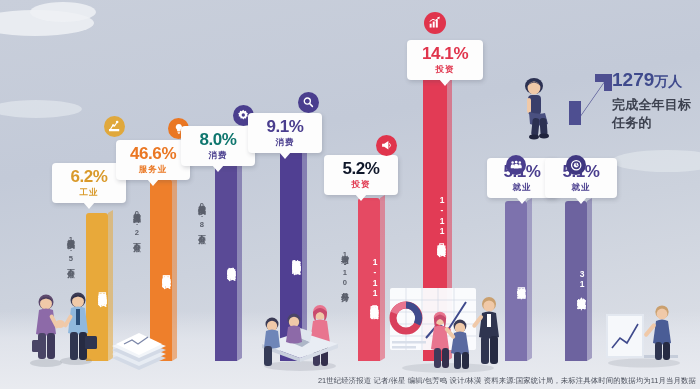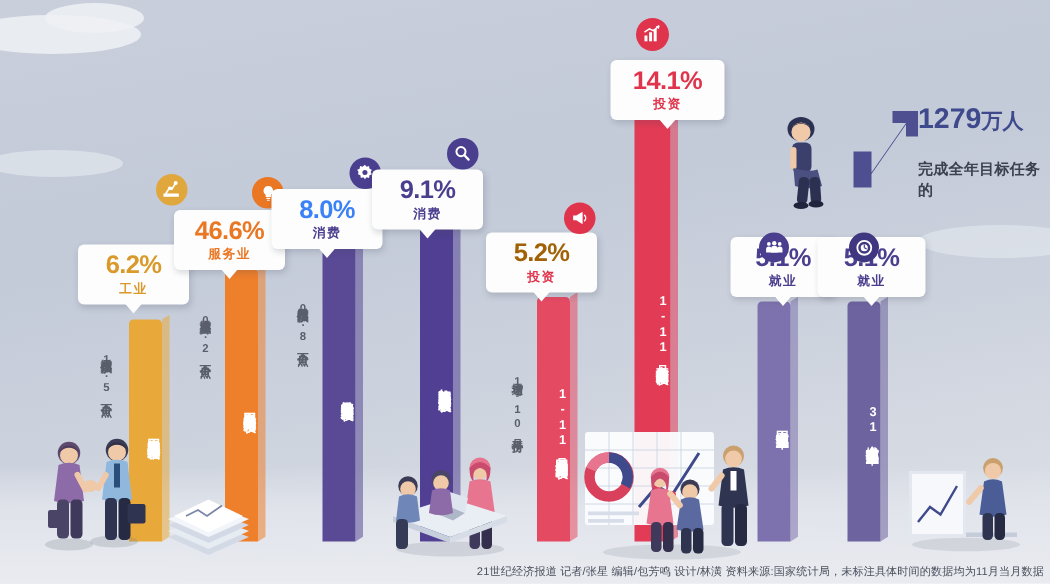--- a/index.html
+++ b/index.html
@@ -76,21 +76,21 @@
     display:flex; align-items:center; justify-content:center;
     color:#fff;
   }
   .ricon svg { display:block; }
 
   
   .highlight { position:absolute; }
   .hl-l1 { font-size:8.6px; color:#3d4250; font-weight:bold; letter-spacing:.2px; }
   .hl-l2 { font-size:19px; color:#3f4a8c; font-weight:bold; line-height:1.05; letter-spacing:-.5px; }
   .hl-l2 span { font-size:14px; letter-spacing:0; }
-  .hl-l3 { font-size:10px; color:#3d4250; font-weight:bold; margin-top:16px; letter-spacing:.2px; }
+  .hl-l3 { font-size:13px; color:#3d4250; font-weight:bold; margin-top:6px; letter-spacing:.2px; }
   .hl-l4 { font-size:19px; color:#3f4a8c; font-weight:bold; line-height:1.05; letter-spacing:-.5px; }
 
   
   .credit {
     position:absolute; left:0; right:4px; bottom:3px;
     text-align:right;
     font-size:7.4px; color:#4a4f5b; letter-spacing:.1px;
   }
 
   
@@ -167,21 +167,21 @@
           <rect x="9.2" y="18" width="5.6" height="1.8" rx=".9" fill="white"></rect>
           <rect x="10" y="20.6" width="4" height="1.6" rx=".8" fill="white"></rect>
         </svg>
       </div>
       <div class="bar" style="left: 215px; width: 22px; height: 198px; background: rgb(90, 74, 150);">
         <div class="bar-side" style="background: rgb(90, 74, 150);"></div>
         <div class="vtext">社会消费品零售总额同比增长</div>
       </div>
       <div class="note" style="left: 197px; height: 160px;">增速比上月加快0.8个百分点</div>
       <div class="card" style="left: 181px; top: 126px; width: 60px;">
-        <div class="pct" style="color: #3b82f6;">8.0%</div>
+        <div class="pct" style="color: #0f766e;">8.0%</div>
         <div class="cat" style="color: rgb(74, 62, 142);">消费</div>
       </div>
       <div class="ricon" style="left: 233px; top: 105px; width: 21px; height: 21px; background: rgb(74, 62, 142);">
         <svg width="12.6" height="12.6" viewBox="0 0 24 24">
           <path d="M12 1.5l2 2.6 3.2-.8.6 3.3 3 1.3-1.6 2.9 1.6 2.9-3 1.3-.6 3.3-3.2-.8-2 2.6-2-2.6-3.2.8-.6-3.3-3-1.3L3.8 10.8 2.2 7.9l3-1.3.6-3.3 3.2.8z" fill="white"></path>
           <circle cx="12" cy="11.5" r="3.4" fill="none"></circle>
           <circle cx="12" cy="11.5" r="3.2" fill="#4a3e8e"></circle>
         </svg>
       </div>
       <div class="bar" style="left: 280px; width: 22px; height: 212px; background: rgb(80, 63, 146);">
@@ -197,21 +197,21 @@
           <circle cx="10.5" cy="10" r="6" fill="none" stroke="white" stroke-width="2.6"></circle>
           <line x1="15" y1="14.8" x2="20.5" y2="20.5" stroke="white" stroke-width="3" stroke-linecap="round"></line>
         </svg>
       </div>
       <div class="bar" style="left: 358px; width: 22px; height: 163px; background: rgb(229, 74, 99);">
         <div class="bar-side" style="background: rgb(229, 74, 99);"></div>
         <div class="vtext">1-11月全国固定资产投资同比增长</div>
       </div>
       <div class="note" style="left: 340px; height: 110px;">增速与1-10月份持平</div>
       <div class="card" style="left: 324px; top: 155px; width: 60px;">
-        <div class="pct" style="color: #a16207;">5.2%</div>
+        <div class="pct" style="color: #0f172a;">5.2%</div>
         <div class="cat" style="color: rgb(224, 52, 76);">投资</div>
       </div>
       <div class="ricon" style="left: 376px; top: 135px; width: 21px; height: 21px; background: rgb(224, 52, 76);">
         <svg width="12.6" height="12.6" viewBox="0 0 24 24">
           <path d="M4 9v6h4l8 5V4L8 9H4z" fill="white"></path>
           <path d="M18.5 8.5a5 5 0 0 1 0 7" stroke="white" stroke-width="1.8" fill="none" stroke-linecap="round"></path>
         </svg>
       </div>
       <div class="bar" style="left: 423px; width: 24px; height: 287px; background: rgb(226, 59, 85);">
         <div class="bar-side" style="background: rgb(226, 59, 85);"></div>

